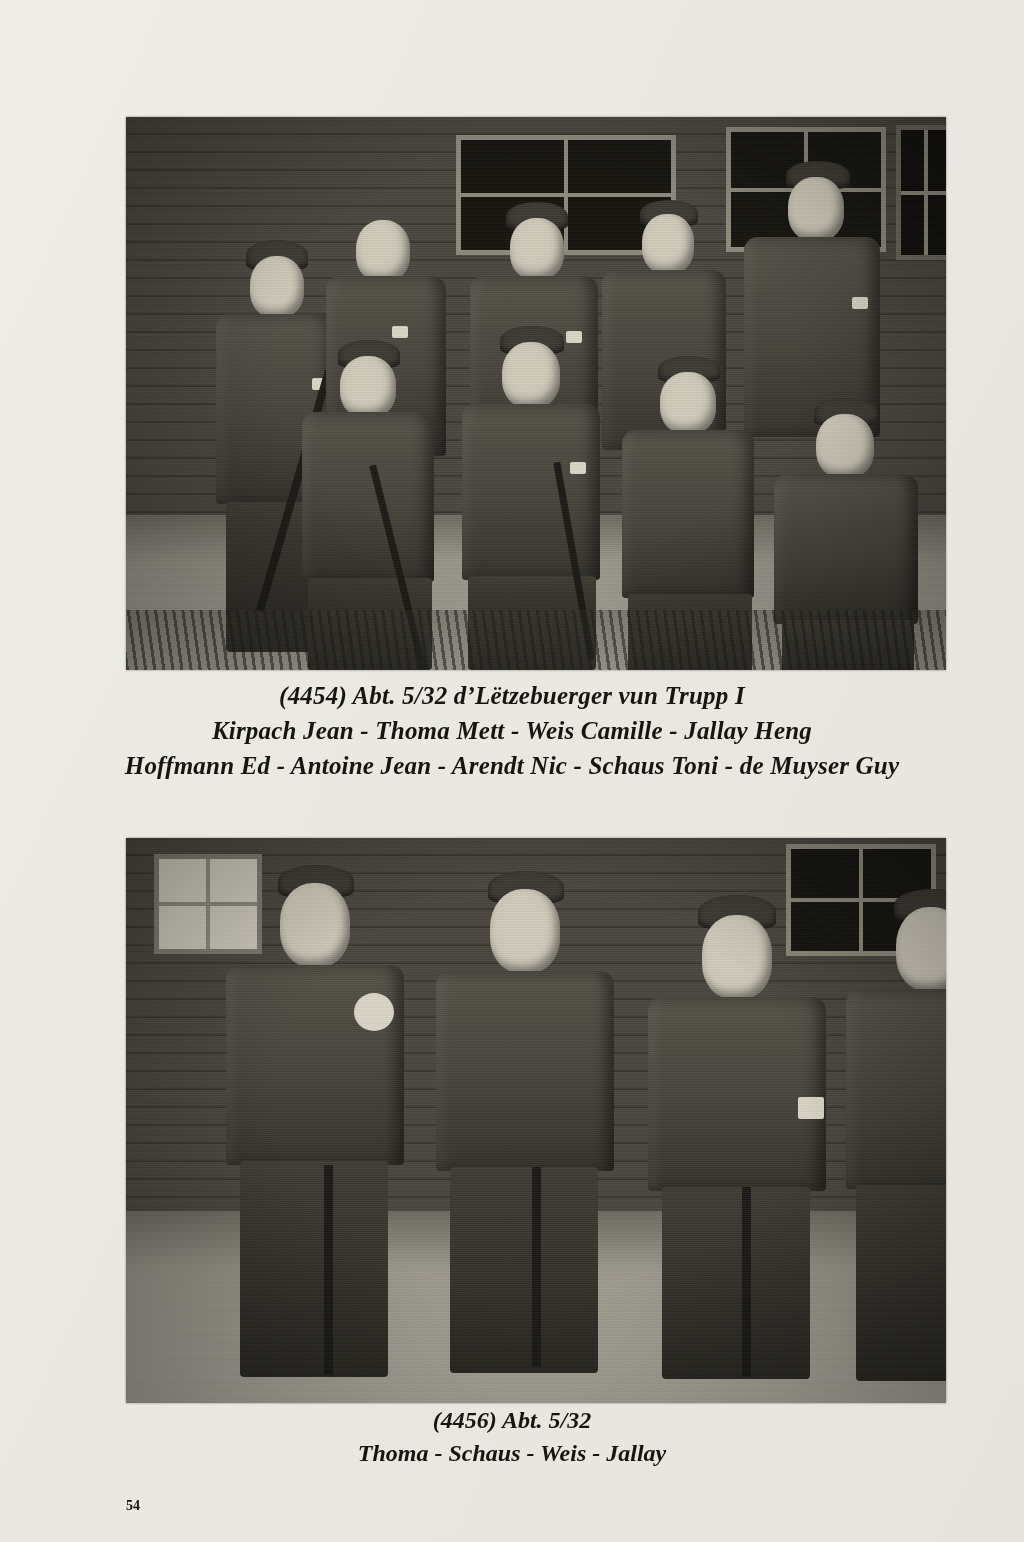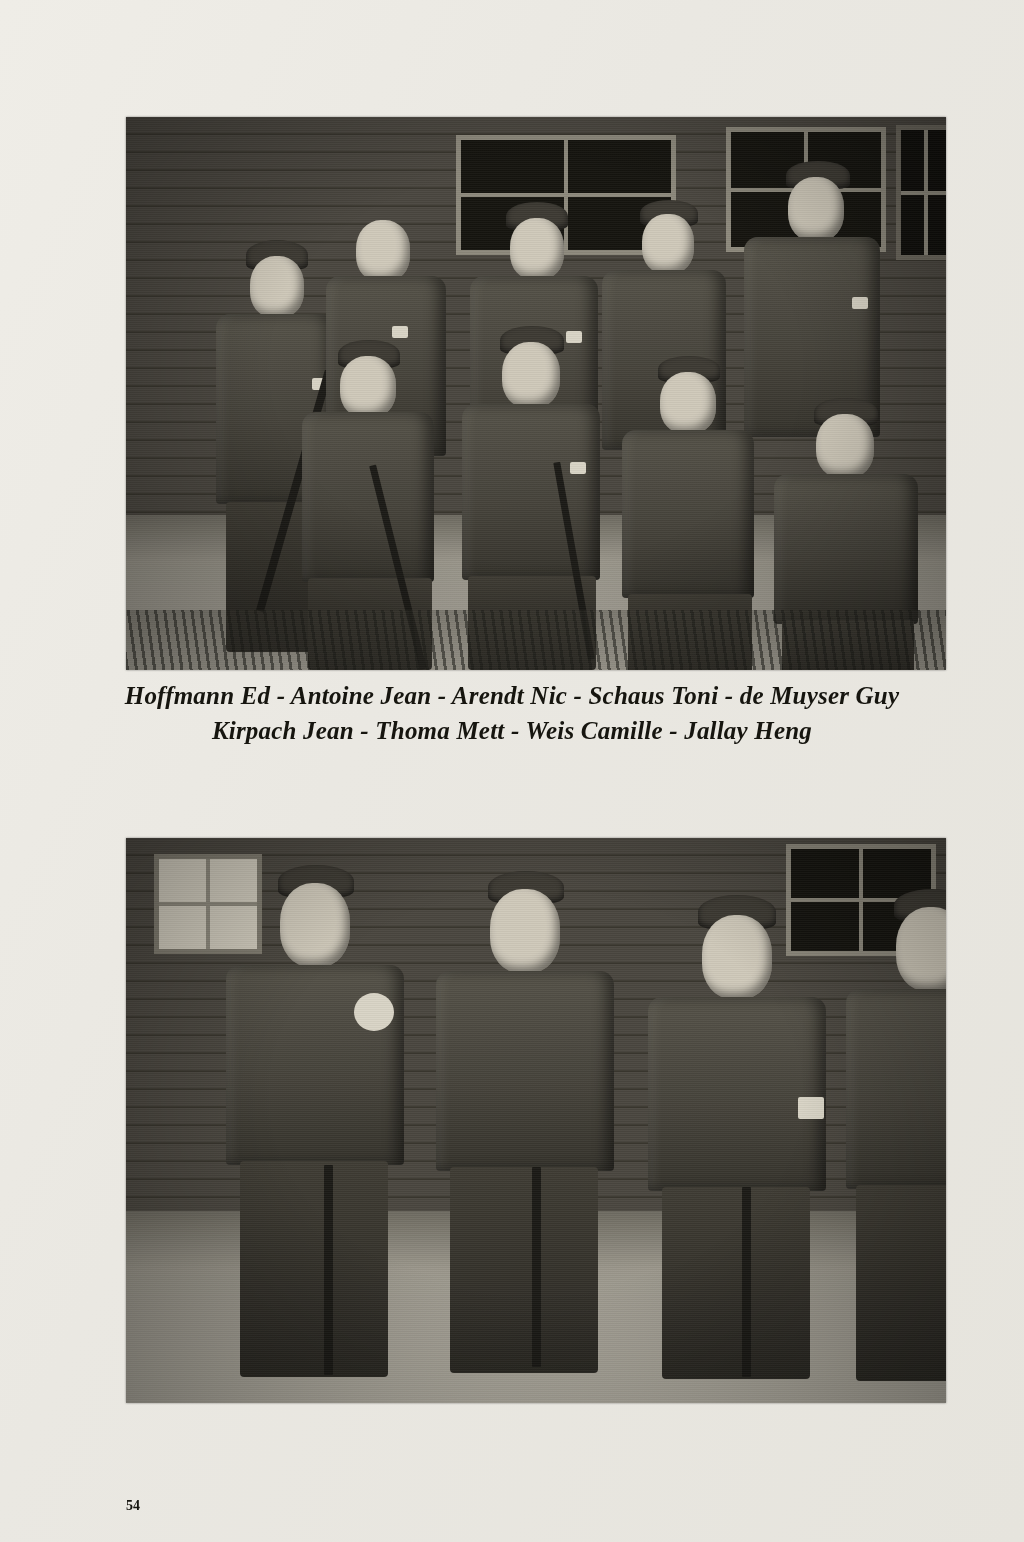--- a/index.html
+++ b/index.html
@@ -240,22 +240,23 @@
       <div class="body" style="left:8px; top:104px; width:144px; height:150px;"></div>
       <div class="legs" style="left:16px; top:250px; width:132px; height:54px;"></div>
     </div>
 
     <div class="grass"></div>
     <div class="grain"></div>
     <div class="vignette"></div>
   </div>
 
   <div class="caption" id="caption-top">
+    <div class="line">(4454) Abt. 5/32 d’Lëtzebuerger vun Trupp I</div>
+    <div class="line">Kirpach Jean - Thoma Mett - Weis Camille - Jallay Heng</div>
     <div class="line">Hoffmann Ed - Antoine Jean - Arendt Nic - Schaus Toni - de Muyser Guy</div>
-    <div class="line">Kirpach Jean - Thoma Mett - Weis Camille - Jallay Heng</div>
   </div>
 
   <div class="photo" id="photo-bottom">
     <div class="wall" style="height:66%;"></div>
     <div class="ground" style="height:34%;"></div>
 
     <div class="window" style="left:28px; top:16px; width:108px; height:100px; background:#cfcabc; border-color:#7e7a6e;"></div>
     <div class="window" style="left:660px; top:6px; width:150px; height:112px;"></div>
 
     <div class="fig" style="left:90px; bottom:18px; width:200px; height:520px;">
@@ -292,16 +293,20 @@
       <div class="body" style="left:8px; top:114px; width:150px; height:200px;">
         
       </div>
       <div class="legs" style="left:18px; top:310px; width:130px; height:196px;"></div>
     </div>
 
     <div class="grain"></div>
     <div class="vignette"></div>
   </div>
 
+  <div class="caption" id="caption-bottom">
+    <div class="line">(4456) Abt. 5/32</div>
+    <div class="line">Thoma - Schaus - Weis - Jallay</div>
+  </div>
 
   <div class="page-number">54</div>
 
 </div>
 
 </body></html>

